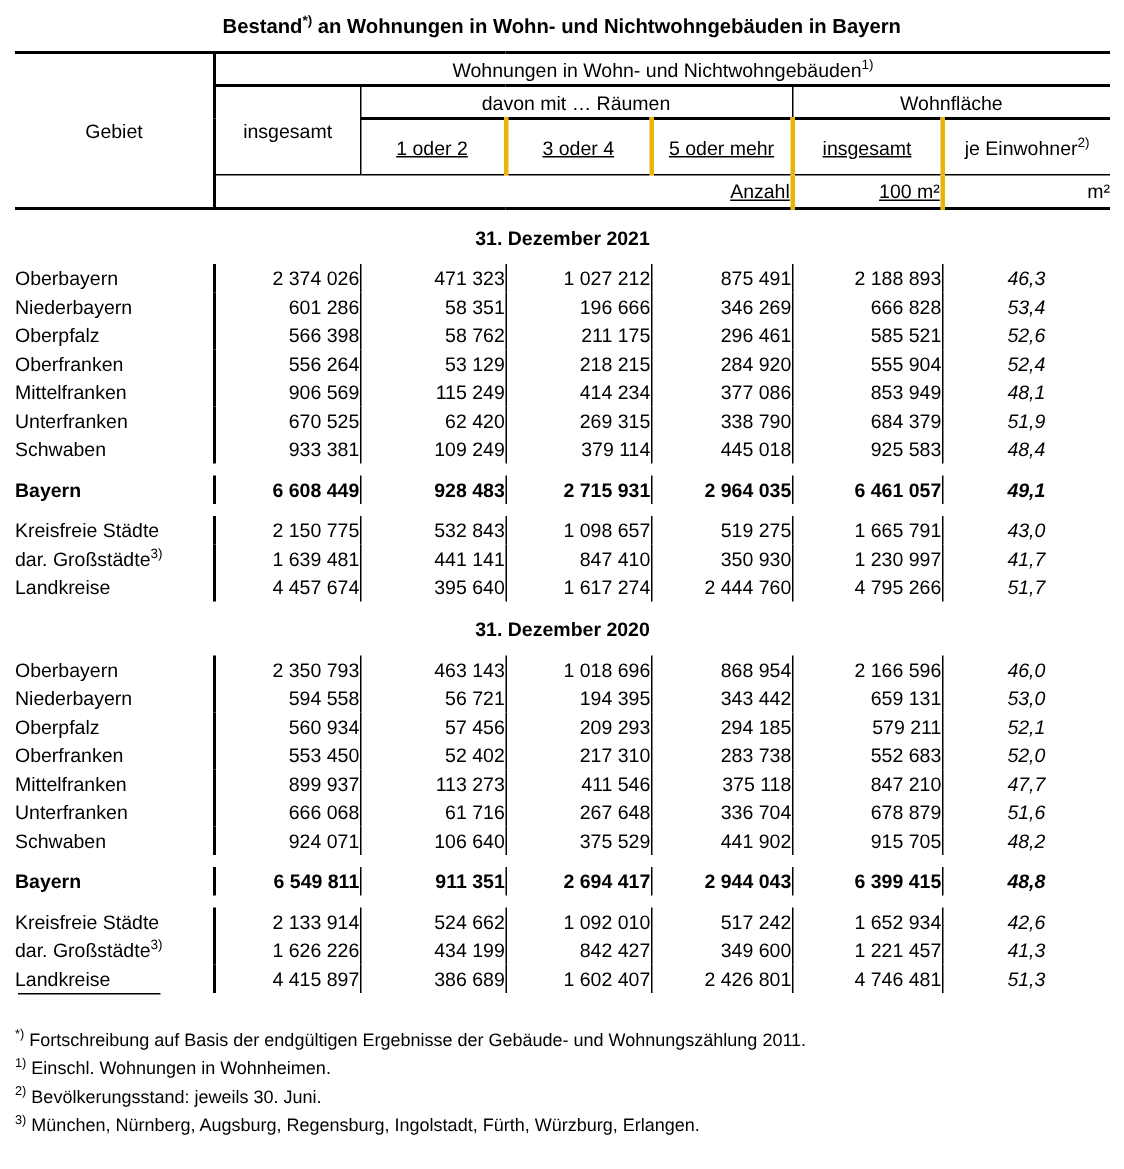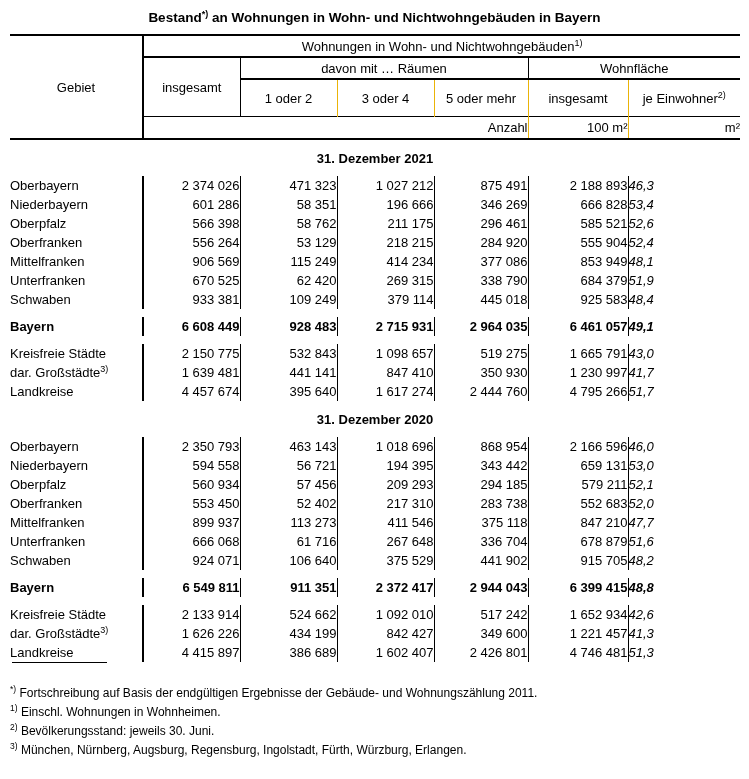--- a/index.html
+++ b/index.html
@@ -41,35 +41,35 @@
   }
 
   
   thead th { text-align: center; }
   .h-gebiet   { border-right: 2px solid #000; border-bottom: 2px solid #000; }
   .h-main     { border-bottom: 2px solid #000; height: 20px; }
   .h-insg     { border-right: 1px solid #000; }
   .h-rooms    { border-bottom: 2px solid #000; border-right: 1px solid #000; height: 20px; }
   .h-area     { border-bottom: 2px solid #000; }
   .h-col      { height: 36px; }
-  .br         { border-right: 1px solid #eab308; }
+  .br         { border-right: 3px solid #eab308; text-decoration: underline; }
   .h-unit     { height: 21px; border-top: 1px solid #000; border-bottom: 2px solid #000; text-align: right; }
 
   
   tbody td { height: 19px; }
   tr.section-head td {
     height: 36px;
     font-weight: bold;
     text-align: center;
     vertical-align: middle;
   }
   tr.gap td { height: 8px; }
   .c-label { border-right: 2px solid #000; padding-left: 5px; text-align: left; }
   .c-num   { border-right: 1px solid #000; padding-right: 5px; text-align: right; }
-  .c-per   { padding-right: 22px; text-align: left; font-style: italic; }
+  .c-per   { padding-right: 22px; text-align: center; font-style: italic; }
   tr.bold td { font-weight: bold; }
 
   tr.endmark td { height: 10px; vertical-align: top; }
   .endline { width: 95px; margin-left: 2px; border-top: 1px solid #000; height: 0; }
 
   
   .footnotes { margin: 12px 0 0 10px; font-size: 12px; }
   .fn { line-height: 19px; }
   .fn sup.fnmark { font-size: 8.5px; }
   .copyright {
@@ -294,21 +294,21 @@
           <td class="c-num">915 705</td>
           <td class="c-per">48,2</td>
         </tr>
         <tr class="gap">
           <td colspan="7"></td>
         </tr>
         <tr class="bold">
           <td class="c-label">Bayern</td>
           <td class="c-num">6 549 811</td>
           <td class="c-num">911 351</td>
-          <td class="c-num">2 372 417</td>
+          <td class="c-num">2 694 417</td>
           <td class="c-num">2 944 043</td>
           <td class="c-num">6 399 415</td>
           <td class="c-per">48,8</td>
         </tr>
         <tr class="gap">
           <td colspan="7"></td>
         </tr>
         <tr>
           <td class="c-label">Kreisfreie Städte</td>
           <td class="c-num">2 133 914</td>

